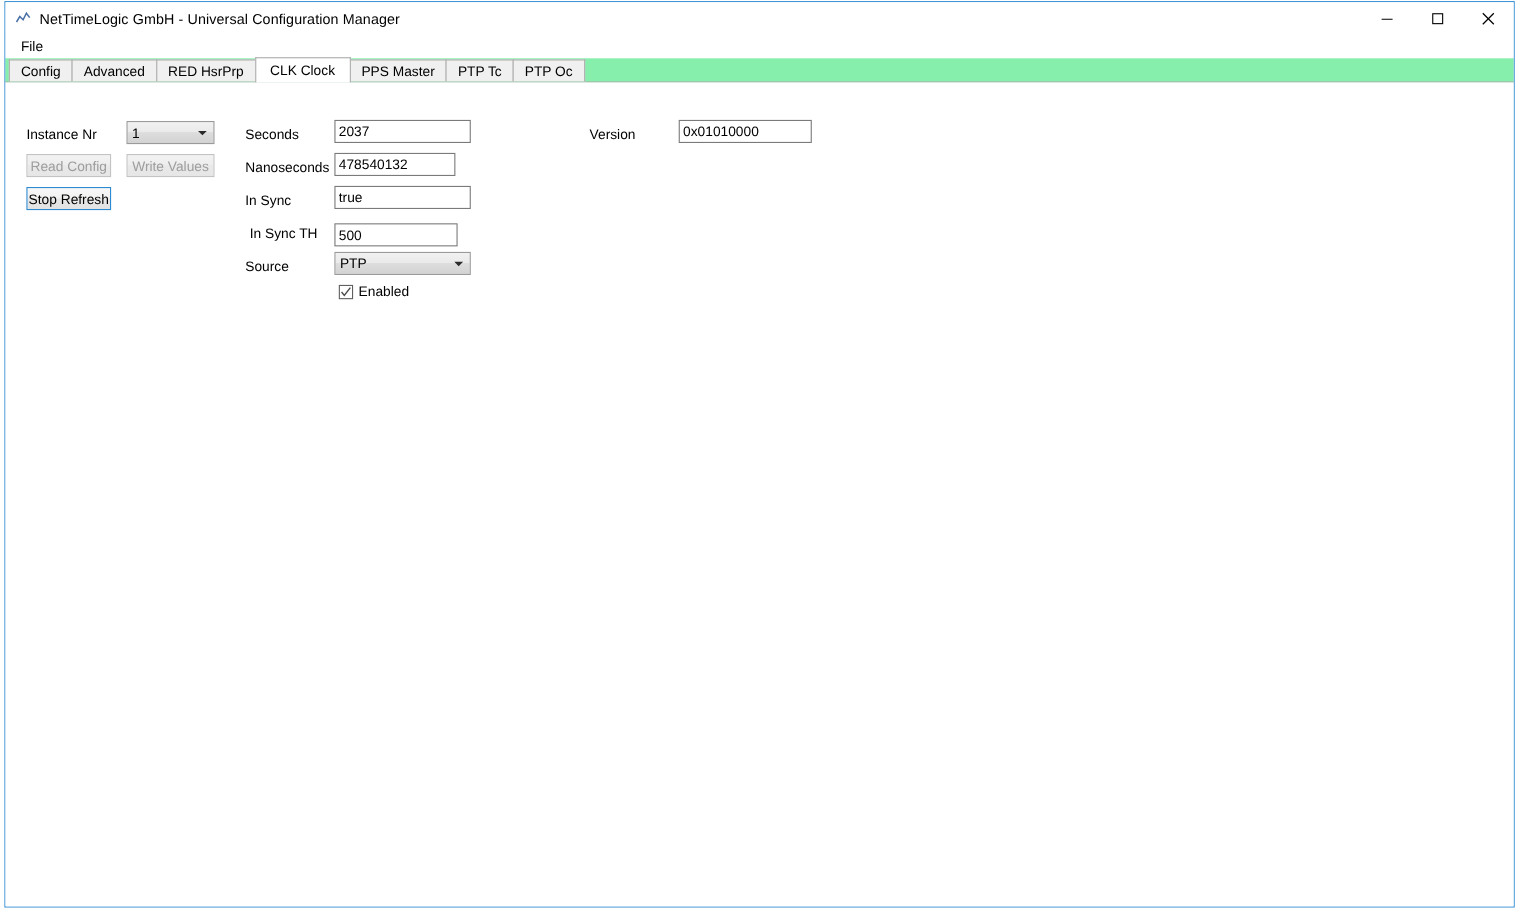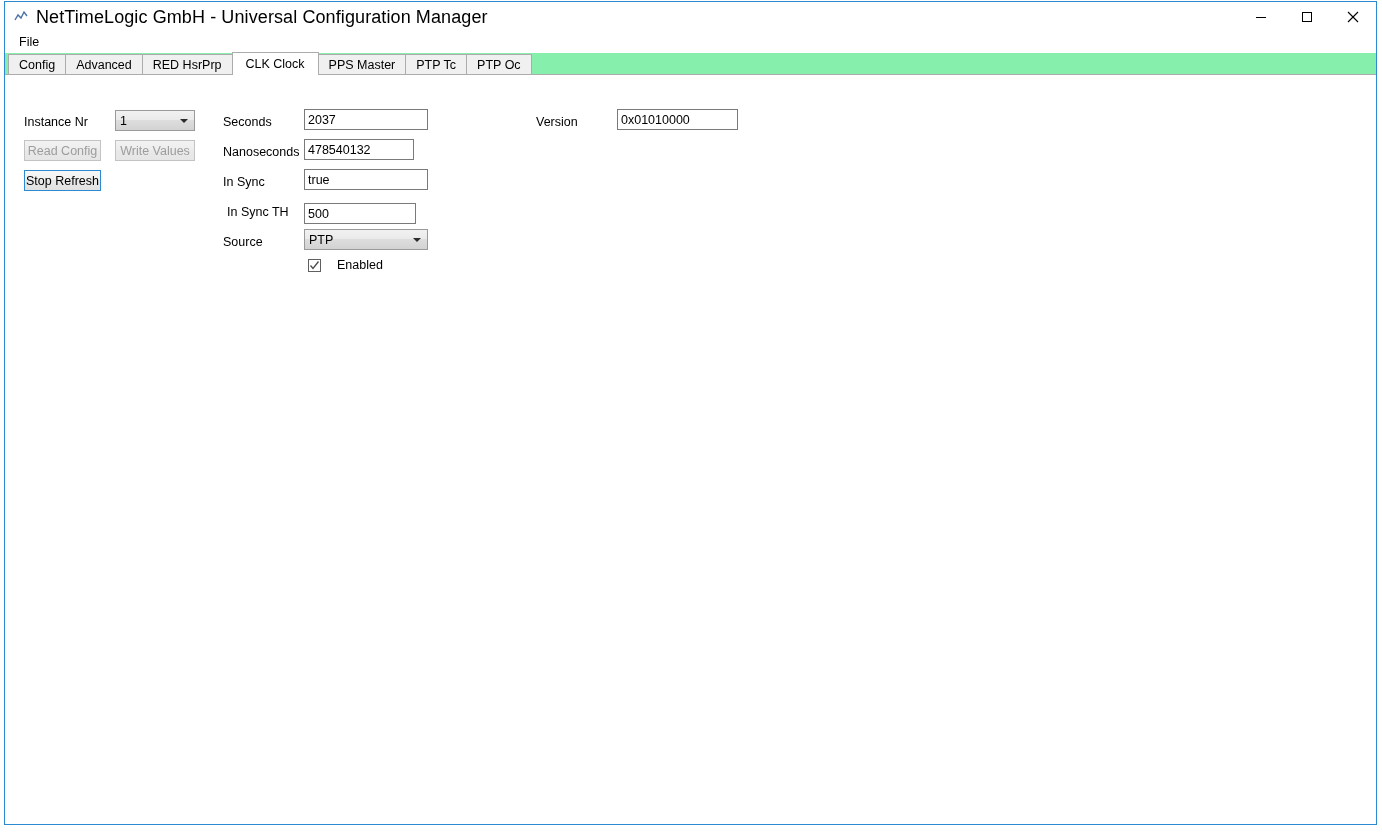--- a/index.html
+++ b/index.html
@@ -35,21 +35,21 @@
     position: relative;
   }
   .title-icon {
     width: 16px;
     height: 16px;
     margin-left: 8px;
     margin-right: 7px;
     display: block;
   }
   .title-text {
-    font-size: 18px;
+    font-size: 13px;
     color: #000000;
     letter-spacing: 0.1px;
     white-space: nowrap;
   }
   .win-buttons {
     position: absolute;
     right: 0;
     top: 0;
     height: 30px;
     display: flex;
@@ -198,21 +198,20 @@
   .button.focused {
     border: 1px solid #2d8ad1;
     background: linear-gradient(to bottom, #f7f7f7 0%, #f1f1f1 48%, #e8e8e8 50%, #e2e2e2 100%);
   }
 
   
   .checkbox-row {
     position: absolute;
     display: flex;
     align-items: center;
-    gap: 11px;
   }
   .checkbox-box {
     width: 13px;
     height: 13px;
     box-sizing: border-box;
     border: 1px solid #5f5f5f;
     background: #ffffff;
     position: relative;
     margin-right: 5px;
   }

